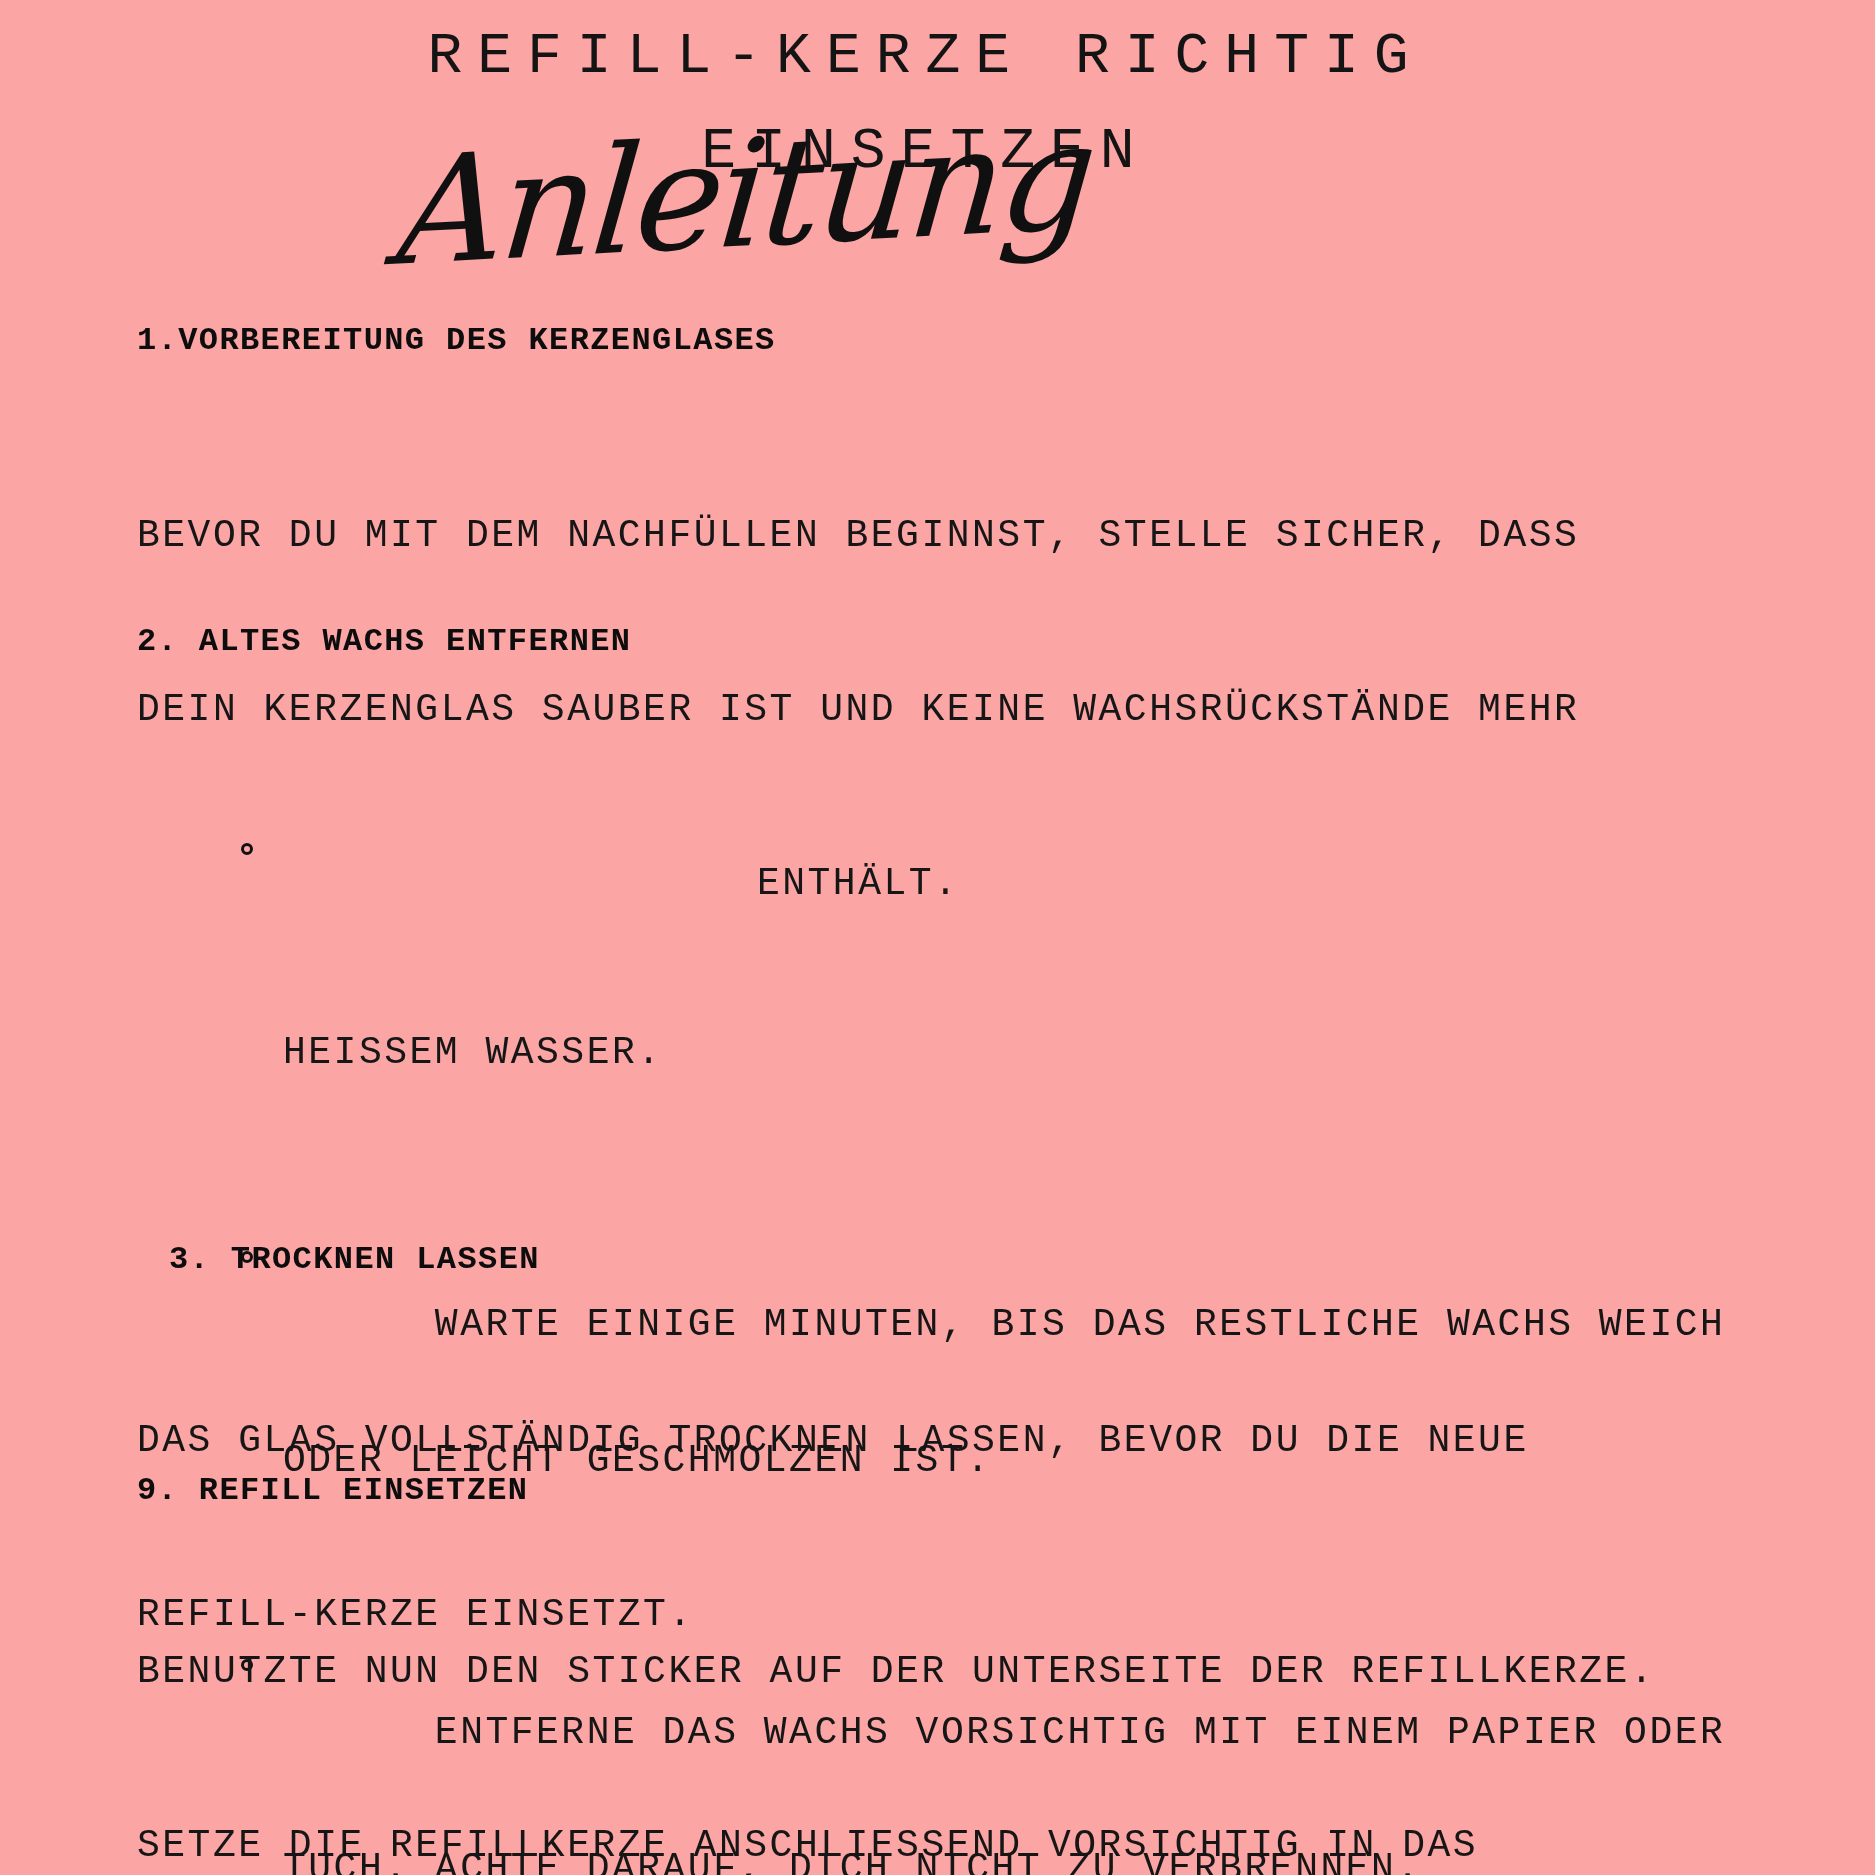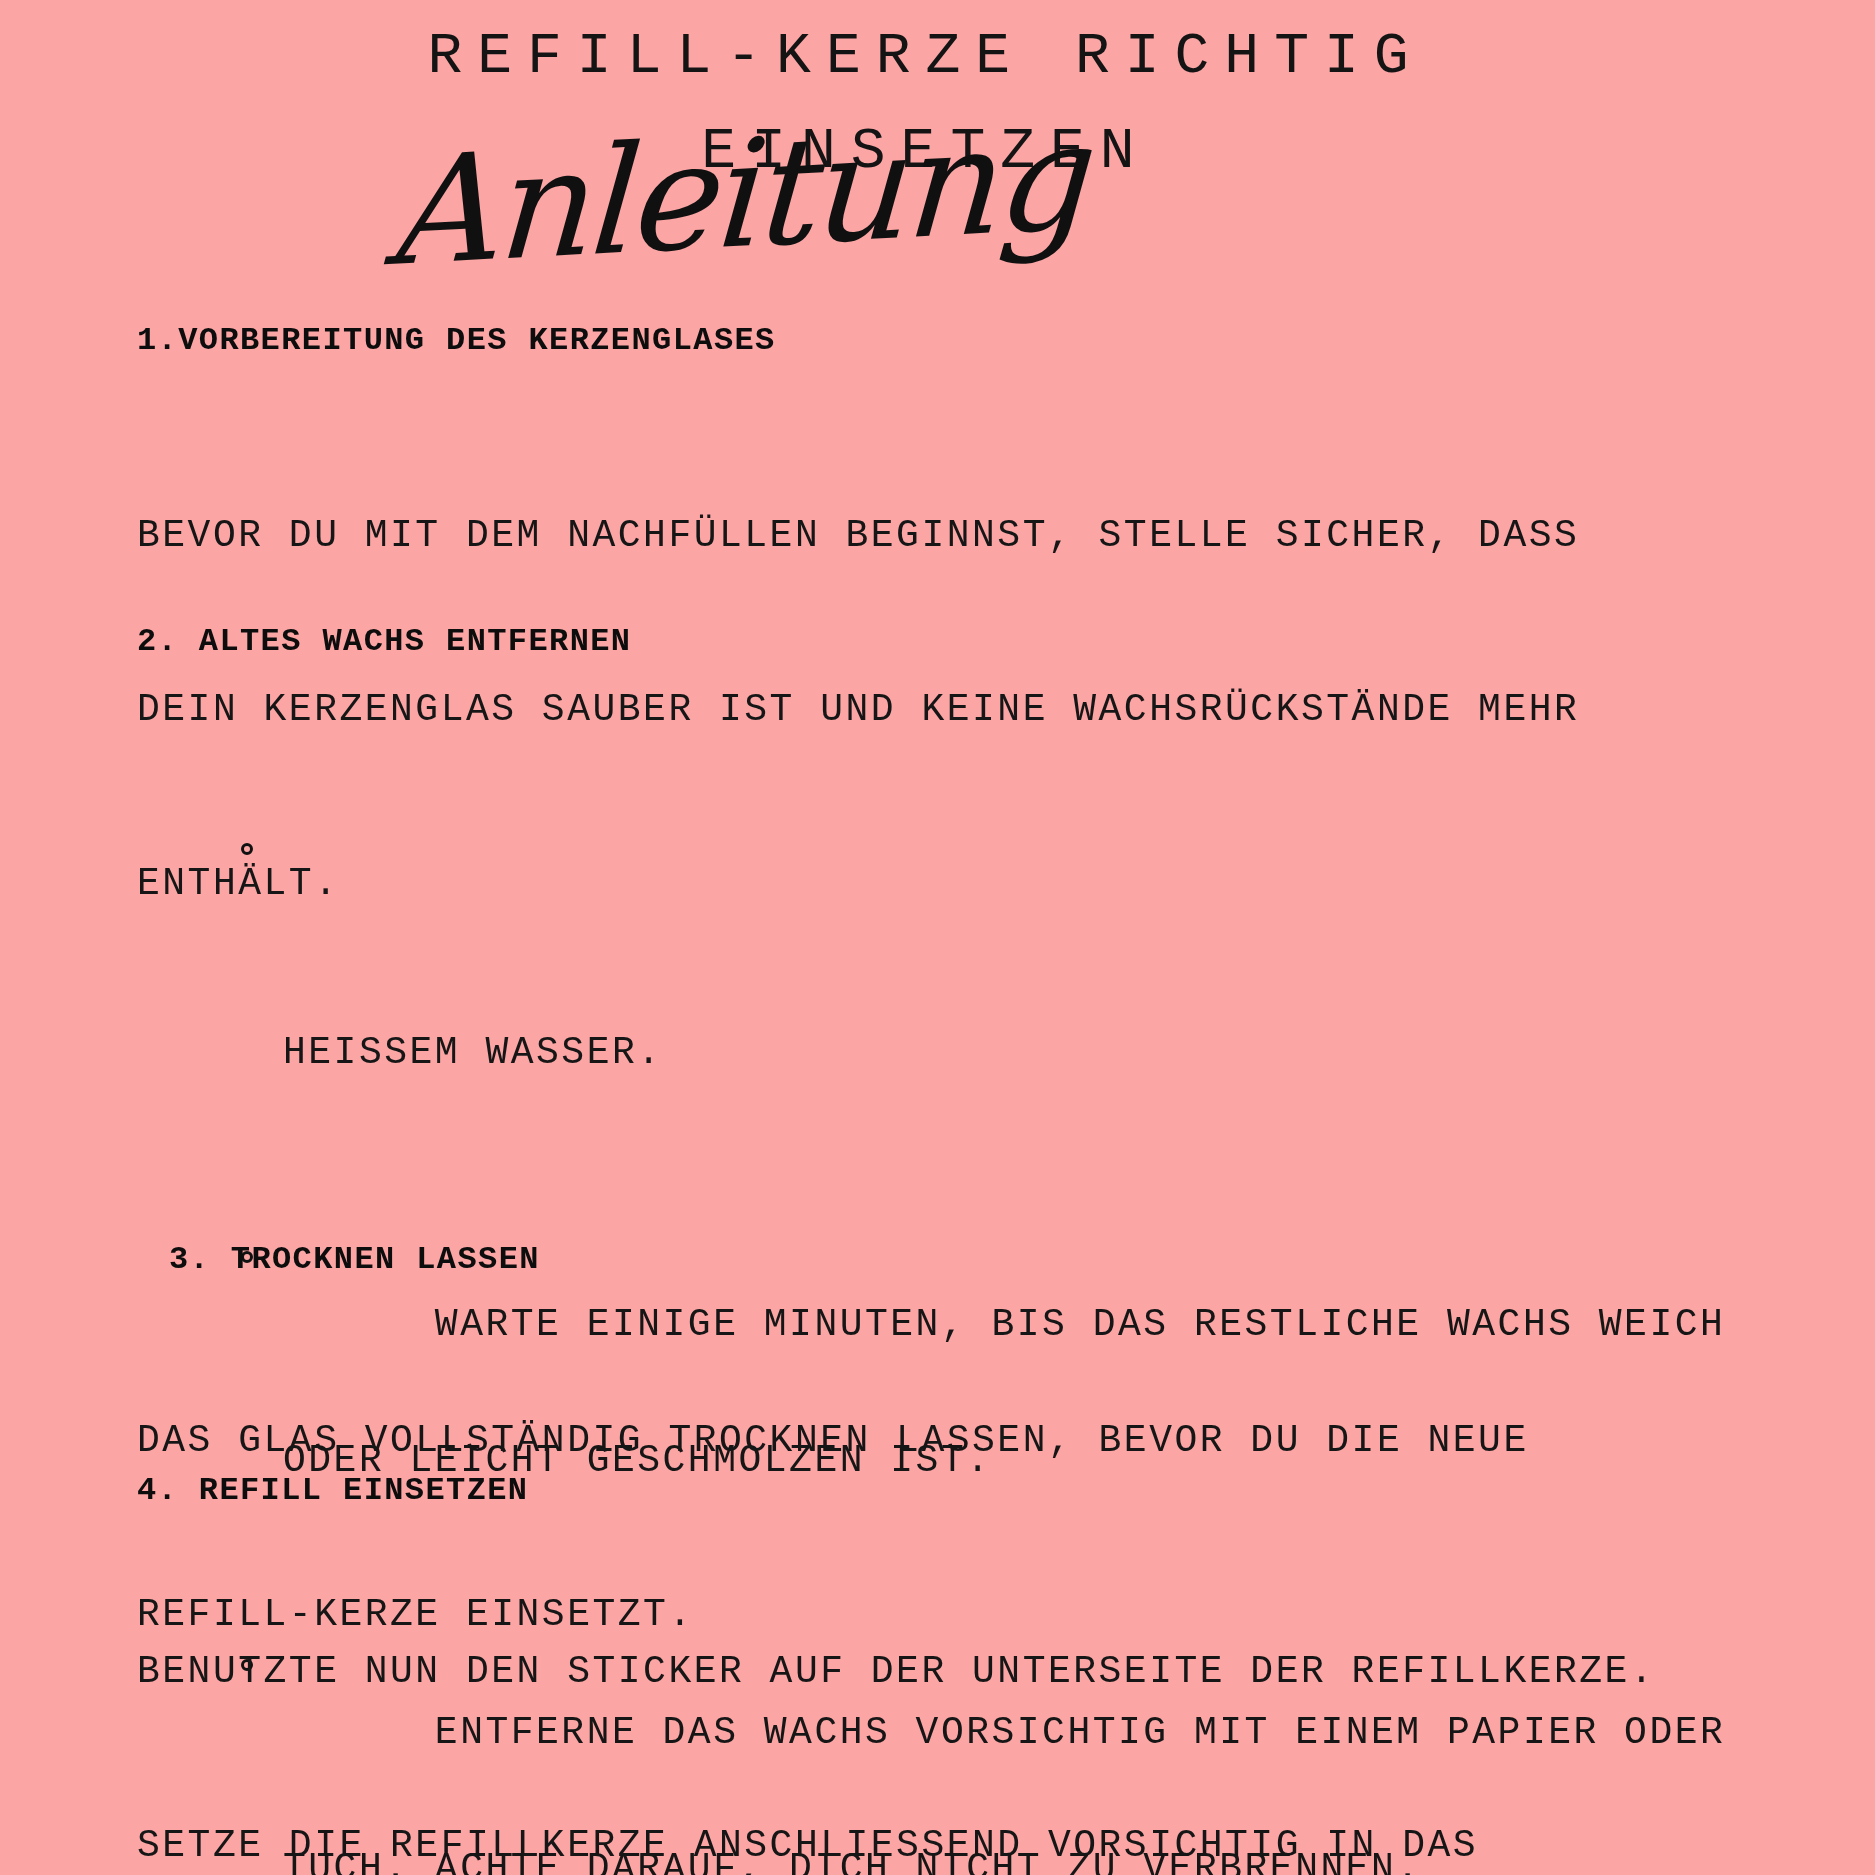--- a/index.html
+++ b/index.html
@@ -58,21 +58,21 @@
   .h3 { top: 1236px; margin-left: 32px; }
   .h4 { top: 1467px; }
   .para {
     position: absolute;
     left: 137px;
     font-size: 38px;
     letter-spacing: 2.5px;
     line-height: 58px;
     white-space: pre;
   }
-  .p1 { top: 391px; }
+  .p1 { top: 391px; text-align: center; }
   .p3 { top: 1296px; }
   .p4 { top: 1527px; }
   .bullets {
     position: absolute;
     left: 283px;
     top: 679px;
     font-size: 38px;
     letter-spacing: 2.5px;
     line-height: 68px;
     white-space: pre;
@@ -133,21 +133,21 @@
     
     
   </div>
 
   <div class="heading h3">3. TROCKNEN LASSEN</div>
   <div class="para p3">
     <div>DAS GLAS VOLLSTÄNDIG TROCKNEN LASSEN, BEVOR DU DIE NEUE</div>
     <div>REFILL-KERZE EINSETZT.</div>
   </div>
 
-  <div class="heading h4">4. REFILL EINSETZEN</div>
+  <div class="heading h4">9. REFILL EINSETZEN</div>
   <div class="para p4">
     <div>BENUTZTE NUN DEN STICKER AUF DER UNTERSEITE DER REFILLKERZE.</div>
     <div>SETZE DIE REFILLKERZE ANSCHLIESSEND VORSICHTIG IN DAS</div>
     
   </div>
 
   <div class="footer">
     
     
   </div>

